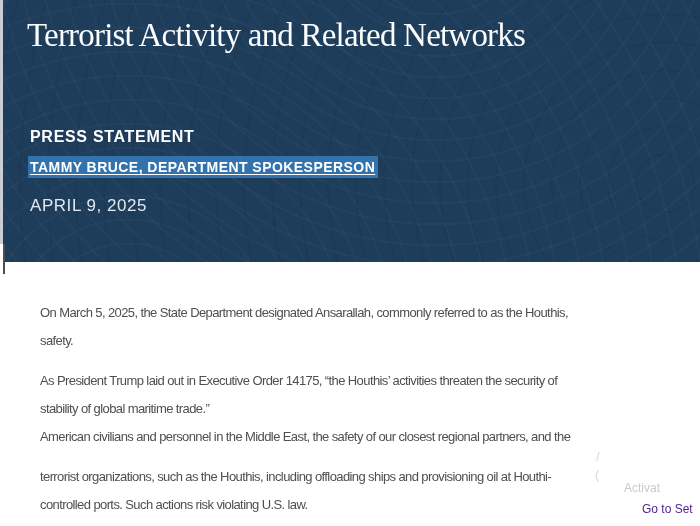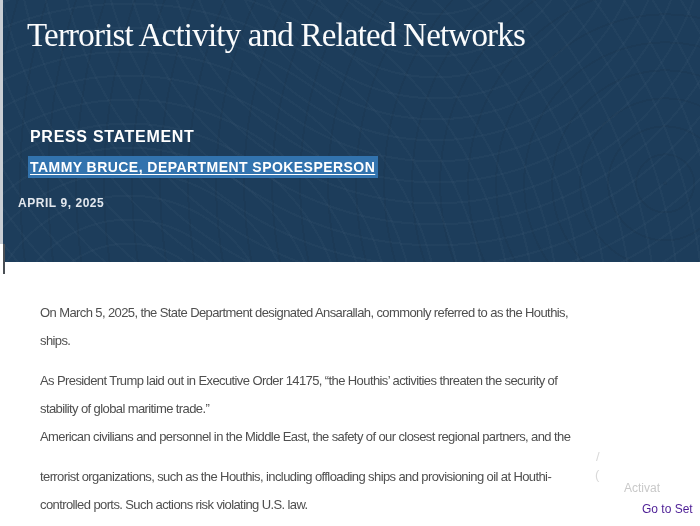--- a/index.html
+++ b/index.html
@@ -38,22 +38,22 @@
     background:#3273ae;
     padding:3px 3px 3px 2px;
     font-size:14px;font-weight:700;letter-spacing:0.45px;
     color:#ffffff;
     text-decoration:underline;
     text-underline-offset:2px;
     cursor:pointer;
     white-space:nowrap;
   }
   .date{
-    position:absolute;left:15px;top:196px;
-    font-size:12px;font-weight:700;letter-spacing:0.55px;
+    position:absolute;left:27px;top:196px;
+    font-size:17px;font-weight:400;letter-spacing:0.55px;
     color:#e3e8ee;
   }
   .card{
     position:absolute;left:0;top:243px;width:600px;height:283px;
     background:#ffffff;
     padding:12px 0 0 40px;
     box-sizing:border-box;
     margin-top:44px;
   }
   .card p{
@@ -94,21 +94,21 @@
       <div>Terrorist Activity and Related Networks</div>
     </h1>
     <div class="kicker">PRESS STATEMENT</div>
     <a class="byline">TAMMY BRUCE, DEPARTMENT SPOKESPERSON</a>
     <div class="date">APRIL 9, 2025</div>
   </div>
 
   <div class="card">
     <p>
       <span class="bline" style="display:block">On March 5, 2025, the State Department designated Ansarallah, commonly referred to as the Houthis,</span>
-      <span class="bline" style="display:block">ships.</span>
+      <span class="bline" style="display:block">safety.</span>
     </p>
     <p>
       <span class="bline" style="display:block">As President Trump laid out in Executive Order 14175, “the Houthis’ activities threaten the security of</span>
       <span class="bline" style="display:block">stability of global maritime trade.”</span>
       <span class="bline" style="display:block">American civilians and personnel in the Middle East, the safety of our closest regional partners, and the</span>
     </p>
     <p>
       <span class="bline" style="display:block">terrorist organizations, such as the Houthis, including offloading ships and provisioning oil at Houthi-</span>
       <span class="bline" style="display:block">controlled ports. Such actions risk violating U.S. law.</span>
     </p>

